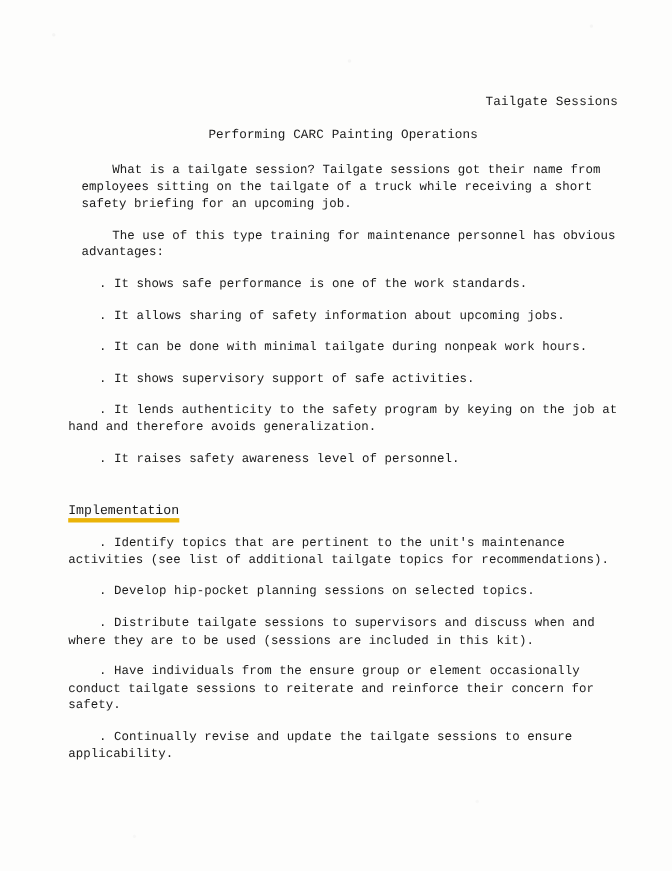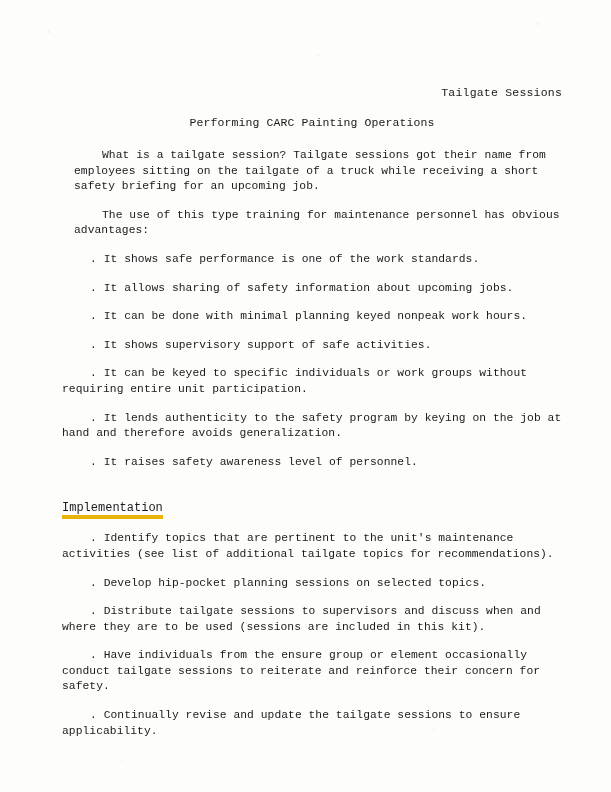--- a/index.html
+++ b/index.html
@@ -98,23 +98,22 @@
     <div class="subtitle">
       <span class="line2">Performing CARC Painting Operations</span>
     </div>
 
     <p class="para indent">What is a tailgate session?  Tailgate sessions got their name from employees sitting on the tailgate of a truck while receiving a short safety briefing for an upcoming job.</p>
 
     <p class="para indent">The use of this type training for maintenance personnel has obvious advantages:</p>
 
     <p class="para bullet">. It shows safe performance is one of the work standards.</p>
     <p class="para bullet">. It allows sharing of safety information about upcoming jobs.</p>
-    <p class="para bullet">. It can be done with minimal planning keyed nonpeak work hours.</p>
+    <p class="para bullet">. It can be done with minimal tailgate during nonpeak work hours.</p>
     <p class="para bullet">. It shows supervisory support of safe activities.</p>
-    <p class="para bullet">. It can be keyed to specific individuals or work groups without requiring entire unit participation.</p>
     <p class="para bullet">. It lends authenticity to the safety program by keying on the job at hand and therefore avoids generalization.</p>
     <p class="para bullet">.  It raises safety awareness level of personnel.</p>
 
     <div class="section-head-wrap">
       <span class="section-head">Implementation</span>
     </div>
 
     <p class="para bullet">. Identify topics that are pertinent to the unit's maintenance activities (see list of additional tailgate topics for recommendations).</p>
     <p class="para bullet">. Develop hip-pocket planning sessions on selected topics.</p>
     <p class="para bullet">. Distribute tailgate sessions to supervisors and discuss when and where they are to be used (sessions are included in this kit).</p>

